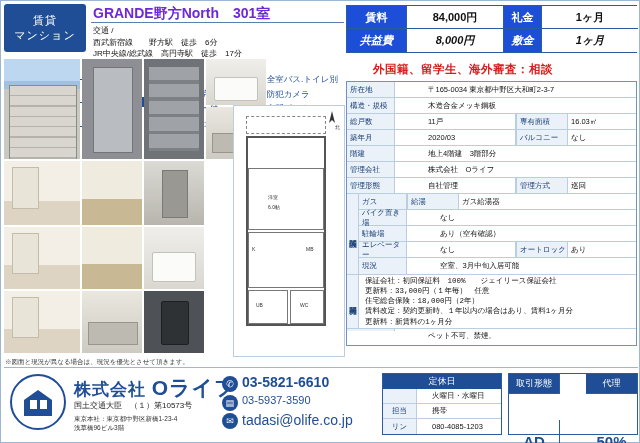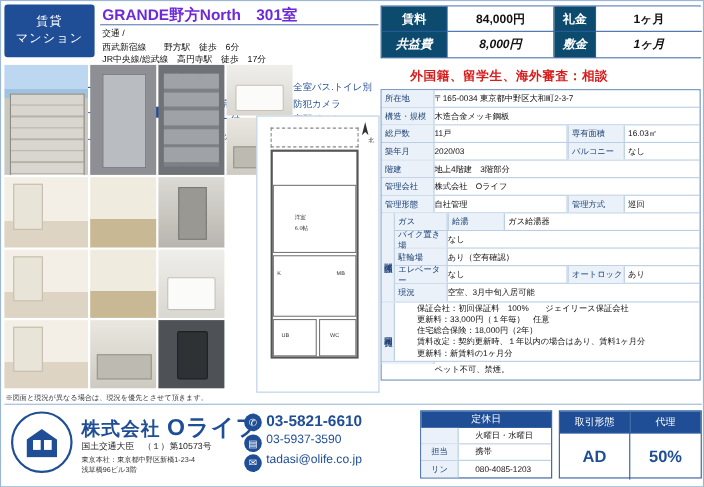--- a/index.html
+++ b/index.html
@@ -33,21 +33,21 @@
     font-size:8px; line-height:1.45; color:#111; padding-left:2px;
   }
 
   
   .ptable { position:absolute; left:345px; top:4px; width:291px; height:48px;
             display:grid; grid-template-columns:60px 97px 38px 96px; grid-template-rows:1fr 1fr;
             border:1px solid #2c5ca0; }
   .ptable > div { display:flex; align-items:center; justify-content:center; font-size:11px; border-right:1px solid #2c5ca0; border-bottom:1px solid #2c5ca0; }
   .ptable > div:nth-child(4n) { border-right:none; }
   .ptable > div:nth-child(n+5) { border-bottom:none;font-style:italic; }
-  .ph { background:#0c4a6e; color:#fff; font-weight:bold; }
+  .ph { background:#1d4ed8; color:#fff; font-weight:bold; }
   .pv { background:#fff; color:#111; font-weight:bold; font-size:12px; }
   .pv.small { font-size:11px; }
 
   
   .kblock { position:absolute; left:22px; top:78px; width:105px; height:48px;
             display:grid; grid-template-columns:52px 53px; grid-template-rows:1fr 1fr; border:1px solid #2c5ca0;}
   .kblock > div { display:flex; align-items:center; justify-content:center; font-size:11px; border-right:1px solid #2c5ca0; border-bottom:1px solid #2c5ca0;}
   .kblock > div:nth-child(2n){border-right:none;}
   .kblock > div:nth-child(n+3){border-bottom:none;}
   .kh { background:#1f4e96; color:#fff; font-weight:bold; }
@@ -77,30 +77,30 @@
   }
 
   
   .dtable{
     position:absolute; left:345px; top:80px; width:291px; height:265px;
     border:1px solid #6f93c0; font-size:7.5px; color:#111;
   }
   .drow{ display:flex; border-bottom:1px solid #b9cde3; height:16px; align-items:stretch;}
   .drow:last-child{border-bottom:none;}
   .dl{ width:48px; background:#eaf1f9; display:flex; align-items:center; padding-left:3px; border-right:1px solid #b9cde3; color:#1a3f74;}
-  .dv{ flex:1; display:flex; align-items:center; padding-left:0; border-right:1px solid #b9cde3;}
+  .dv{ flex:1; display:flex; align-items:center; padding-left:17px; border-right:1px solid #b9cde3;margin-left:16px;}
   .dv:last-child{border-right:none;}
   .dl2{ width:52px; background:#eaf1f9; display:flex; align-items:center; padding-left:3px; border-right:1px solid #b9cde3; border-left:1px solid #b9cde3; color:#1a3f74;}
   .dv2{ width:68px; display:flex; align-items:center; padding-left:3px;}
 
   .dside{ width:12px; background:#eaf1f9; border-right:1px solid #b9cde3; color:#1a3f74;
           display:flex; align-items:center; justify-content:center; writing-mode:vertical-rl; font-size:7.5px;}
   .dgroup{ display:flex; }
   .dgroup-body{ flex:1; }
-  .dv-multi{ flex:1; padding:1px 20px; line-height:1.35; display:block; }
+  .dv-multi{ flex:1; padding:1px 6px; line-height:1.35; display:block;font-family:Liberation Mono, monospace; }
 
   
   .photos{ position:absolute; left:3px; top:58px; width:340px; height:305px; }
   .ph-cell{ position:absolute; overflow:hidden; }
 
   
   .bldg{ background:linear-gradient(#bcd7ef 0 22%, #9fc2e0 22% 30%, #c9c9c4 30% 100%); }
   .bldg:after{
     content:""; position:absolute; left:6%; top:26%; width:88%; height:74%;
     background:
@@ -154,33 +154,33 @@
                 clip-path:polygon(50% 0,100% 38%,100% 100%,0 100%,0 38%); }
   .logo .win{ position:absolute; left:20px; top:26px; width:7px; height:9px; background:#fff;}
   .logo .win2{ position:absolute; left:30px; top:26px; width:7px; height:9px; background:#fff;}
   .cname{ position:absolute; left:70px; top:6px; font-size:17px; font-weight:bold; color:#1f4e96; letter-spacing:1px;}
   .cname .big{ font-size:21px; }
   .clic{ position:absolute; left:70px; top:32px; font-size:8px; color:#222; line-height:1.5;}
   .caddr{ position:absolute; left:70px; top:46px; font-size:6.5px; color:#333; line-height:1.45;}
 
   .tel{ position:absolute; left:238px; top:6px; font-size:14px; font-weight:bold; color:#1f4e96;}
   .tel2{ position:absolute; left:238px; top:26px; font-size:11px; color:#1f4e96;}
-  .mail{ position:absolute; left:238px; top:44px; font-size:11px; color:#1f4e96;}
+  .mail{ position:absolute; left:238px; top:44px; font-size:14px; color:#1f4e96;}
   .ficon{ position:absolute; width:16px; height:16px; border-radius:50%; background:#1f4e96; color:#fff;
           font-size:9px; display:flex; align-items:center; justify-content:center;}
 
   .ftable{ position:absolute; left:378px; top:5px; width:120px; height:62px; border:1px solid #2c5ca0; }
   .ftable .fh{ height:15px; background:#1f4e96; color:#fff; display:flex; align-items:center; justify-content:center; font-size:9px;}
   .ftable .frow{ display:flex; height:15px; border-bottom:1px solid #b9cde3;}
   .ftable .frow:last-child{border-bottom:none;}
   .ftable .fl{ width:34px; background:#eaf1f9; color:#1a3f74; display:flex; align-items:center; justify-content:center; font-size:7.5px; border-right:1px solid #b9cde3;}
   .ftable .fv{ flex:1; display:flex; align-items:center; padding-left:15px; font-size:7.5px;}
 
   .rtable{ position:absolute; left:504px; top:5px; width:130px; height:62px;
-           display:grid; grid-template-columns:1fr 1fr; grid-template-rows:20px 42px; border:1px solid #2c5ca0;}
+           display:grid; grid-template-columns:1fr 1fr; grid-template-rows:20px 42px; border:1px solid #2c5ca0;gap:26px;}
   .rtable > div{ display:flex; align-items:center; justify-content:center; border-right:1px solid #2c5ca0; border-bottom:1px solid #2c5ca0;}
   .rtable > div:nth-child(2n){ border-right:none;}
   .rtable > div:nth-child(n+3){ border-bottom:none;}
   .rh{ background:#1f4e96; color:#fff; font-size:9px; }
   .rv{ color:#1f4e96; font-weight:bold; font-size:15px; }
 </style>
 </head>
 <body>
 
 <div class="page">

